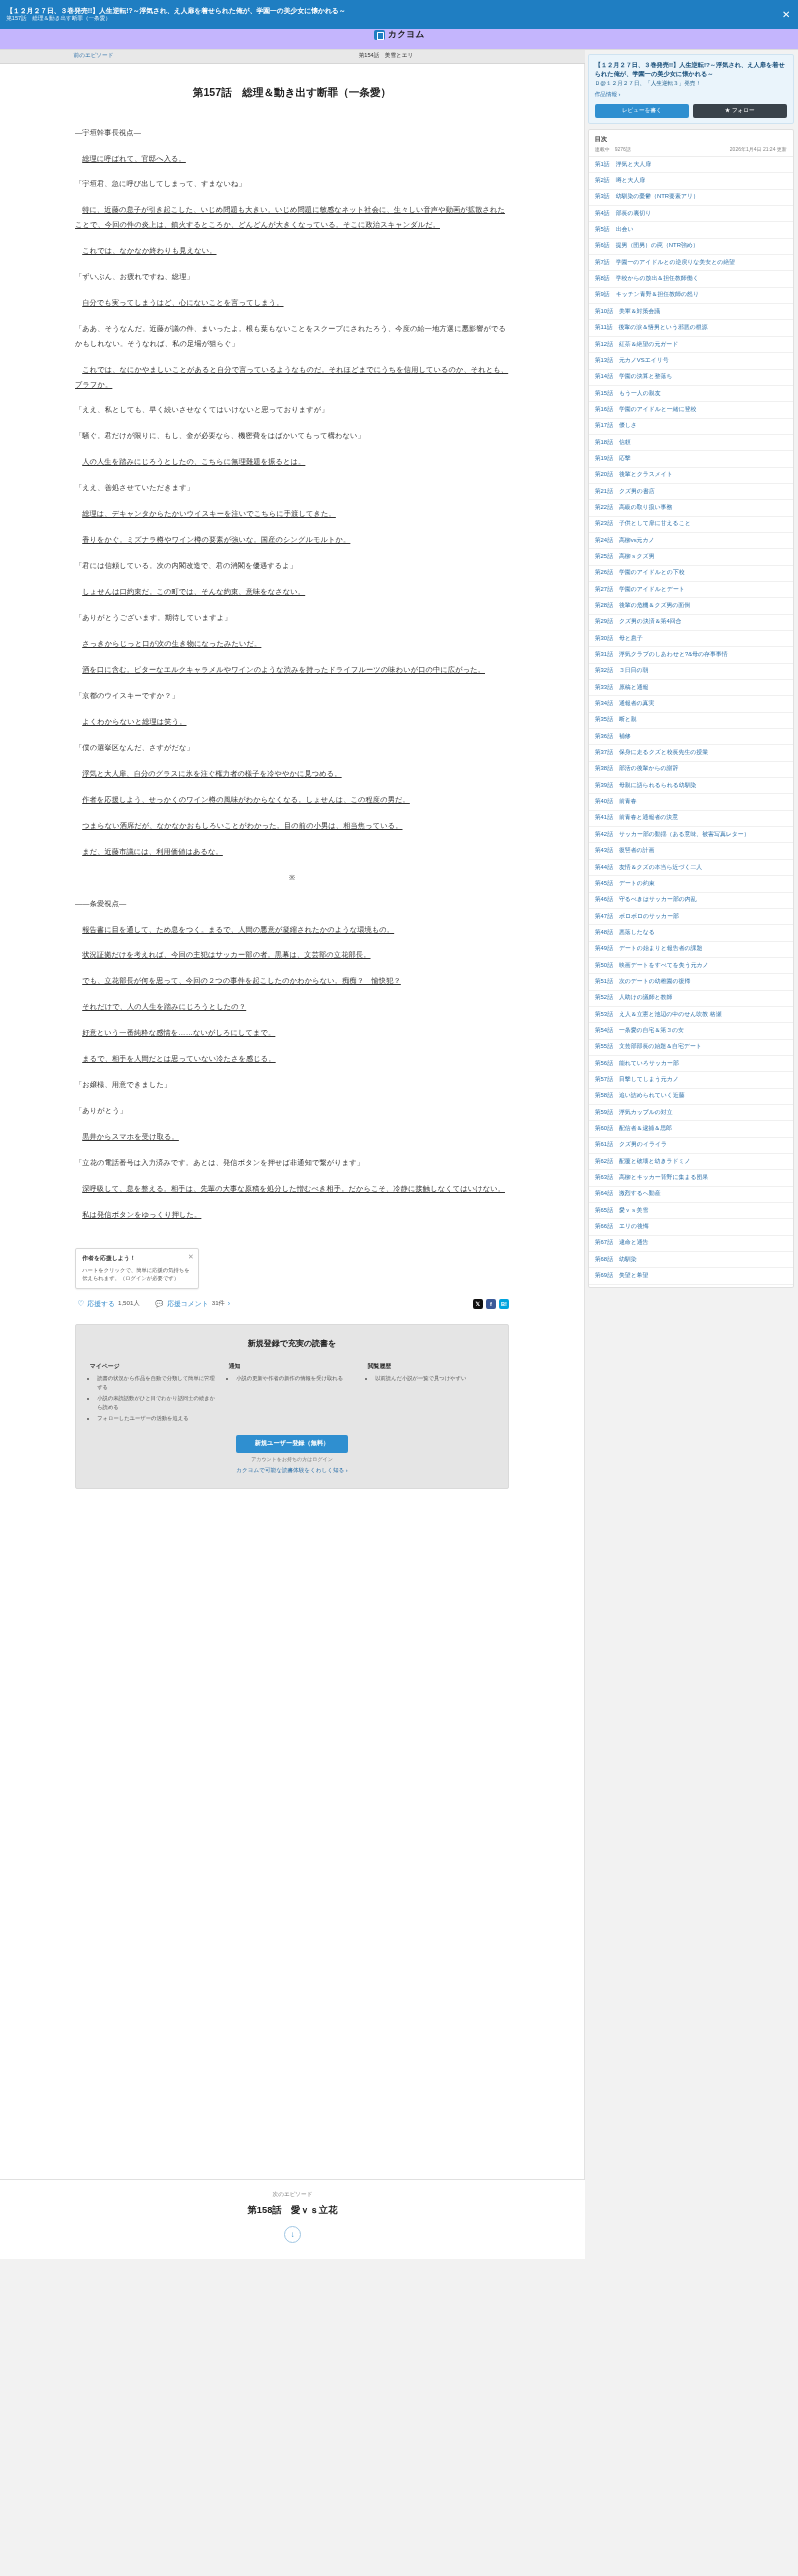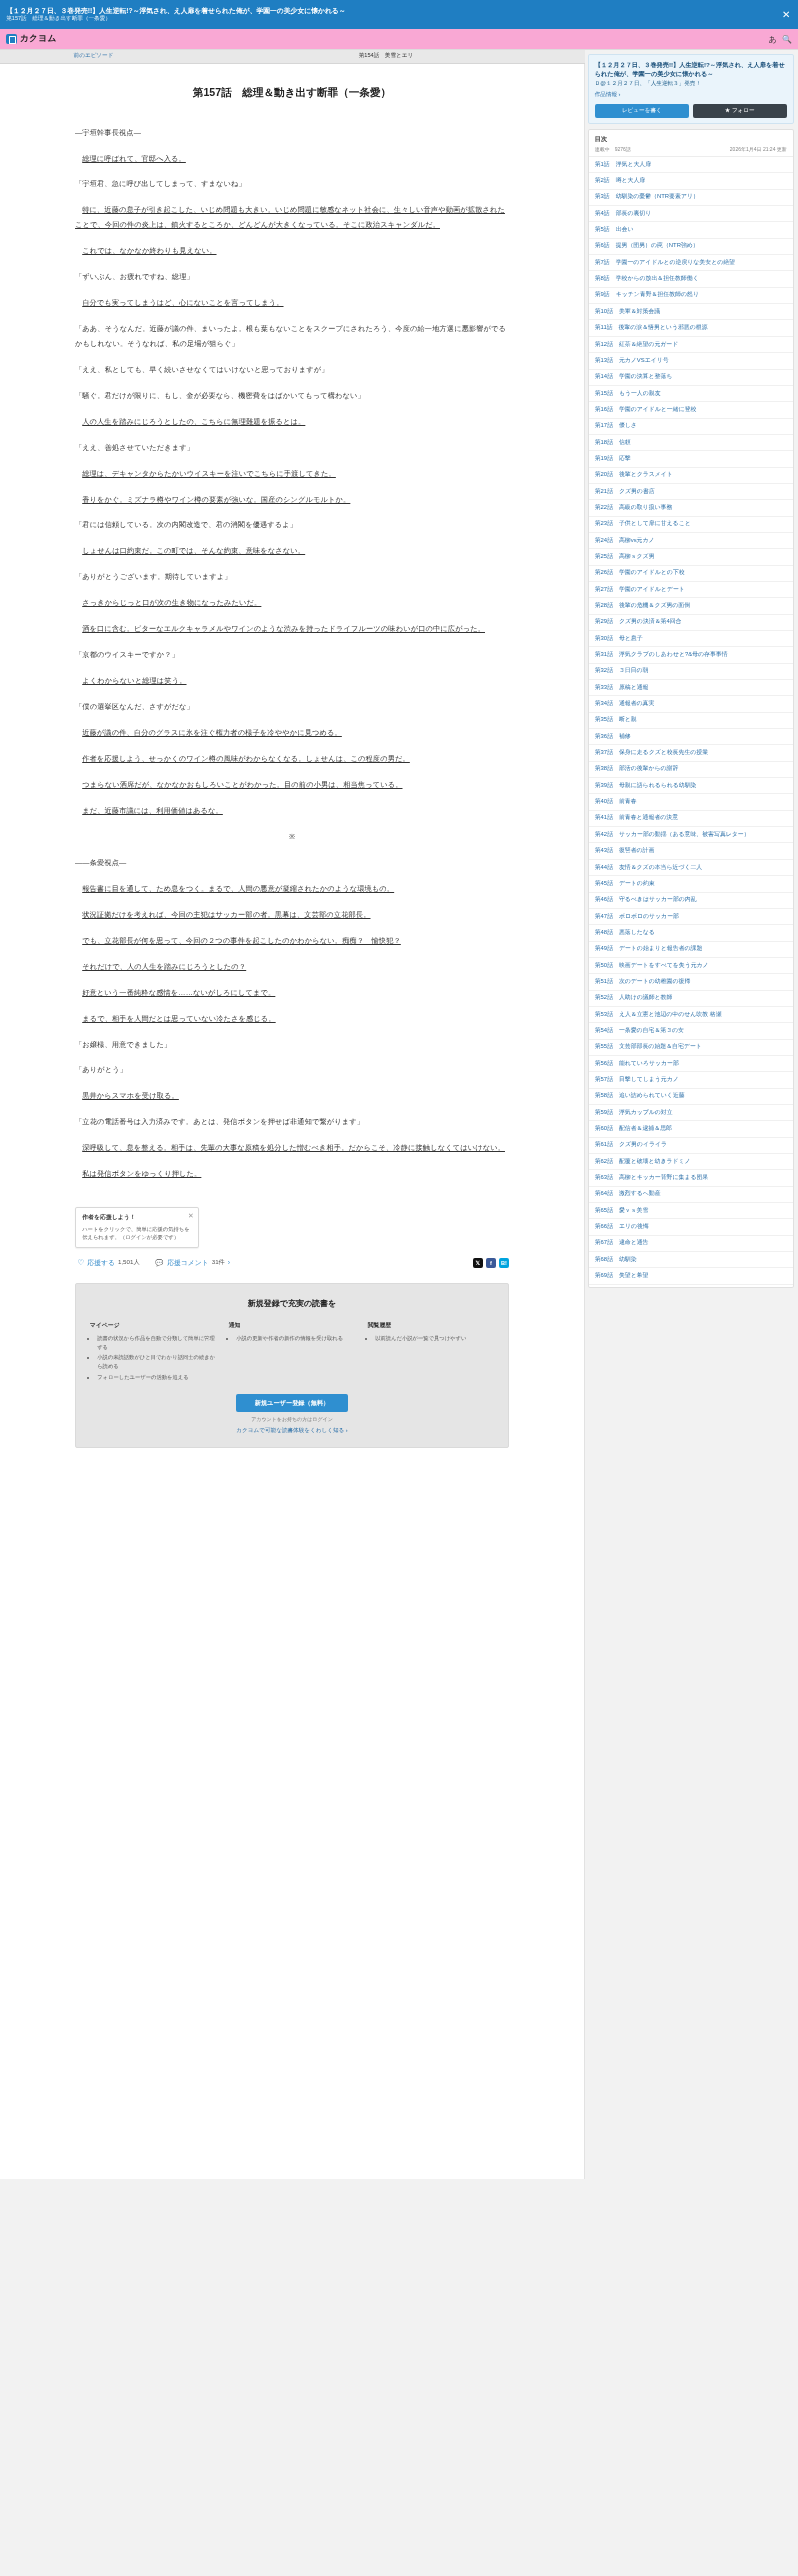--- a/index.html
+++ b/index.html
@@ -31,26 +31,27 @@
   .banner-text { font-size: 6.8px; line-height: 1.4; flex: 1; }
   .banner-text .l1 { font-weight: bold; }
   .banner-text .l2 { font-size: 5.6px; opacity: .9; }
   .banner-close {
     font-size: 10px; color: #fff; cursor: pointer; padding: 0 2.5px;
   }
 
   
   .header {
     height: 21px;
-    background: #f9a8d4;
+    background: #c4b5fd;
     border-bottom: 0.6px solid #dcdcdc;
     display: flex;
     align-items: center;
     padding: 0 6.2px;
     gap: 6.2px;
+    flex-direction: column;
   }
   .logo-wrap { display: flex; align-items: center; gap: 3.1px; }
   .logo-mark {
     width: 10.6px; height: 10.6px; border-radius: 1.9px; background: #1f7ec2;
     position: relative;
   }
   .logo-mark::after {
     content: ""; position: absolute; left: 2.5px; top: 2.5px;
     width: 5.6px; height: 5.6px; border: 1.2px solid #fff; border-radius: 0.6px;
   }
@@ -293,35 +294,36 @@
         <h1 class="ep-title">第157話　総理＆動き出す断罪（一条愛）</h1>
         <div class="body-text" id="body-text">
             <p>―宇垣幹事長視点―</p>
             <p class="indent">総理に呼ばれて、官邸へ入る。</p>
             <p>「宇垣君、急に呼び出してしまって、すまないね」</p>
             <p class="indent">特に、近藤の息子が引き起こした、いじめ問題も大きい。いじめ問題に敏感なネット社会に、生々しい音声や動画が拡散されたことで、今回の件の炎上は、鎮火するところか、どんどんが大きくなっている。そこに政治スキャンダルだ。</p>
             <p class="indent">これでは、なかなか終わりも見えない。</p>
             <p>「ずいぶん、お疲れですね、総理」</p>
             <p class="indent">自分でも実ってしまうはど、心にないことを言ってしまう。</p>
             <p>「ああ、そうなんだ。近藤が議の件、まいったよ。根も葉もないことをスクープにされたろう、今度の給一地方選に悪影響がでるかもしれない。そうなれば、私の足場が狙らぐ」</p>
+            <p class="indent">これでは、なにかやましいことがあると自分で言っているようなものだ。それほどまでにうちを信用しているのか、それとも、ブラフか。</p>
             <p>「ええ、私としても、早く続いさせなくてはいけないと思っておりますが」</p>
             <p>「騒ぐ。君だけが限りに、もし、金が必要なら、機密費をはばかいてもって構わない」</p>
             <p class="indent">人の人生を踏みにじろうとしたの、こちらに無理難題を振るとは。</p>
             <p>「ええ、善処させていただきます」</p>
             <p class="indent">総理は、デキャンタからたかいウイスキーを注いでこちらに手渡してきた。</p>
             <p class="indent">香りをかぐ。ミズナラ樽やワイン樽の要素が強いな。国産のシングルモルトか。</p>
             <p>「君には信頼している。次の内閣改造で、君の消閣を優遇するよ」</p>
             <p class="indent">しょせんは口約束だ。この町では、そんな約束、意味をなさない。</p>
             <p>「ありがとうございます。期待していますよ」</p>
             <p class="indent">さっきからじっと口が次の生き物になったみたいだ。</p>
             <p class="indent">酒を口に含む。ビターなエルクキャラメルやワインのような渋みを持ったドライフルーツの味わいが口の中に広がった。</p>
             <p>「京都のウイスキーですか？」</p>
             <p class="indent">よくわからないと総理は笑う。</p>
             <p>「僕の選挙区なんだ、さすがだな」</p>
-            <p class="indent">近藤が議の件、自分のグラスに氷を注ぐ権力者の様子を冷ややかに見つめる。</p>
+            <p class="indent">浮気と大人扉、自分のグラスに氷を注ぐ権力者の様子を冷ややかに見つめる。</p>
             <p class="indent">作者を応援しよう、せっかくのワイン樽の風味がわからなくなる。しょせんは、この程度の男だ。</p>
             <p class="indent">つまらない酒席だが、なかなかおもしろいことがわかった。目の前の小男は、相当焦っている。</p>
             <p class="indent">まだ、近藤市議には、利用価値はあるな。</p>
             <p class="center">※</p>
             <p>――条愛視点―</p>
             <p class="indent">報告書に目を通して、ため息をつく。まるで、人間の悪意が凝縮されたかのような環境もの。</p>
             <p class="indent">状況証拠だけを考えれば、今回の主犯はサッカー部の者。黒幕は、文芸部の立花部長。</p>
             <p class="indent">でも、立花部長が何を思って、今回の２つの事件を起こしたのかわからない。痴痴？　愉快犯？</p>
             <p class="indent">それだけで、人の人生を踏みにじろうとしたの？</p>
             <p class="indent">好意という一番純粋な感情を……ないがしろにしてまで。</p>
@@ -382,20 +384,25 @@
                   <li>以前読んだ小説が一覧で見つけやすい</li>
                 </ul>
             </div>
           </div>
           <div class="promo-btn">新規ユーザー登録（無料）</div>
           <div class="promo-sub">アカウントをお持ちの方はログイン</div>
           <div class="promo-link">カクヨムで可能な読書体験をくわしく知る ›</div>
         </div>
       </div>
 
+      <div class="next-ep">
+        <div class="lbl">次のエピソード</div>
+        <div class="ttl">第158話　愛ｖｓ立花</div>
+        <div class="arrow">↓</div>
+      </div>
     </div>
 
     <div class="side-col">
       <div class="ad-card">
         <div class="ad-title">【１２月２７日、３巻発売!!】人生逆転!?～浮気され、え人扉を着せられた俺が、学園一の美少女に懐かれる～</div>
         <div class="ad-sub">Ｄ@１２月２７日、「人生逆転３」発売！</div>
         <div class="ad-link">作品情報 ›</div>
         <div class="ad-btns">
           <div class="ad-btn primary">レビューを書く</div>
           <div class="ad-btn dark">★ フォロー</div>

